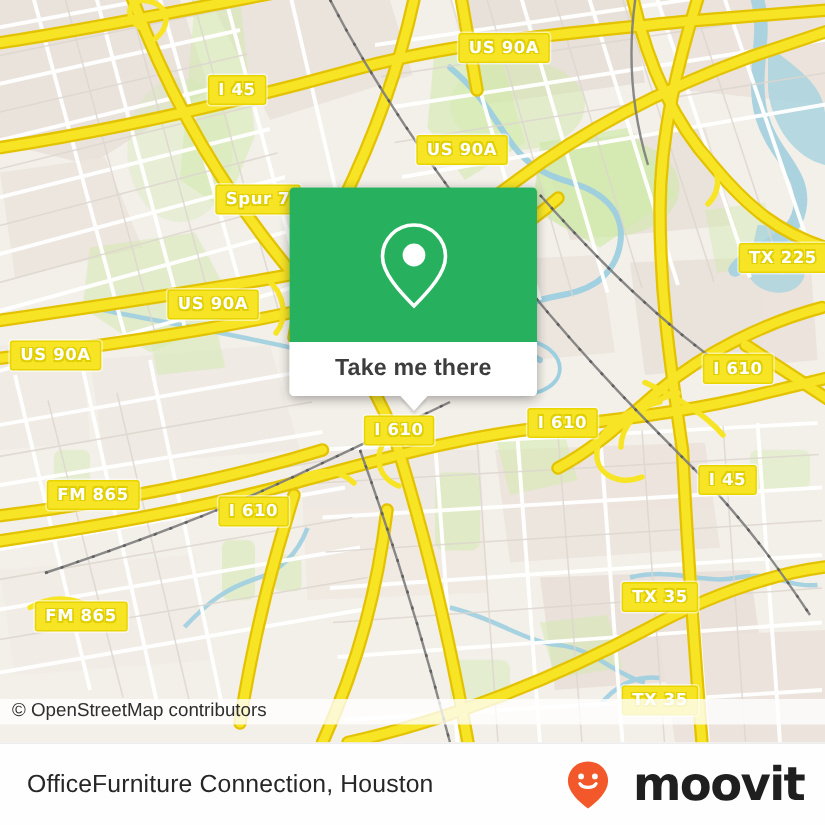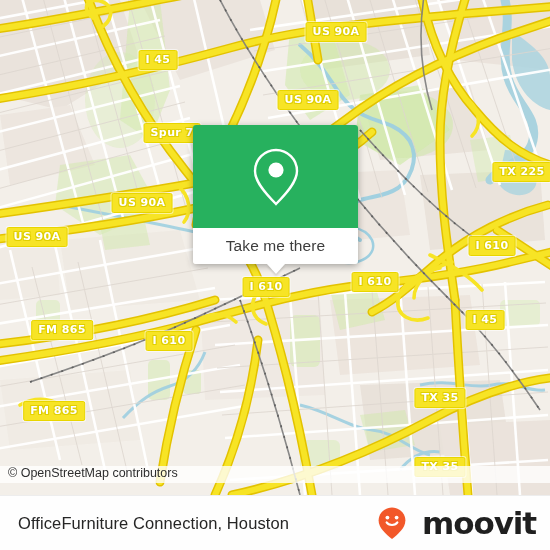--- a/index.html
+++ b/index.html
@@ -71,20 +71,21 @@
     justify-content: center;
   }
   #place-card .card-bottom {
     position: relative;
     background: #ffffff;
     border-radius: 0 0 3px 3px;
     height: 36px;
     display: flex;
     align-items: center;
     justify-content: center;
+    font-weight: bold;
   }
   #place-card .card-label {
     color: #3d3d3d;
     font-size: 15.5px;
     font-family: "Liberation Sans", sans-serif;
     letter-spacing: 0.1px;
   }
   #place-card .tail {
     position: absolute;
     left: 50%;

